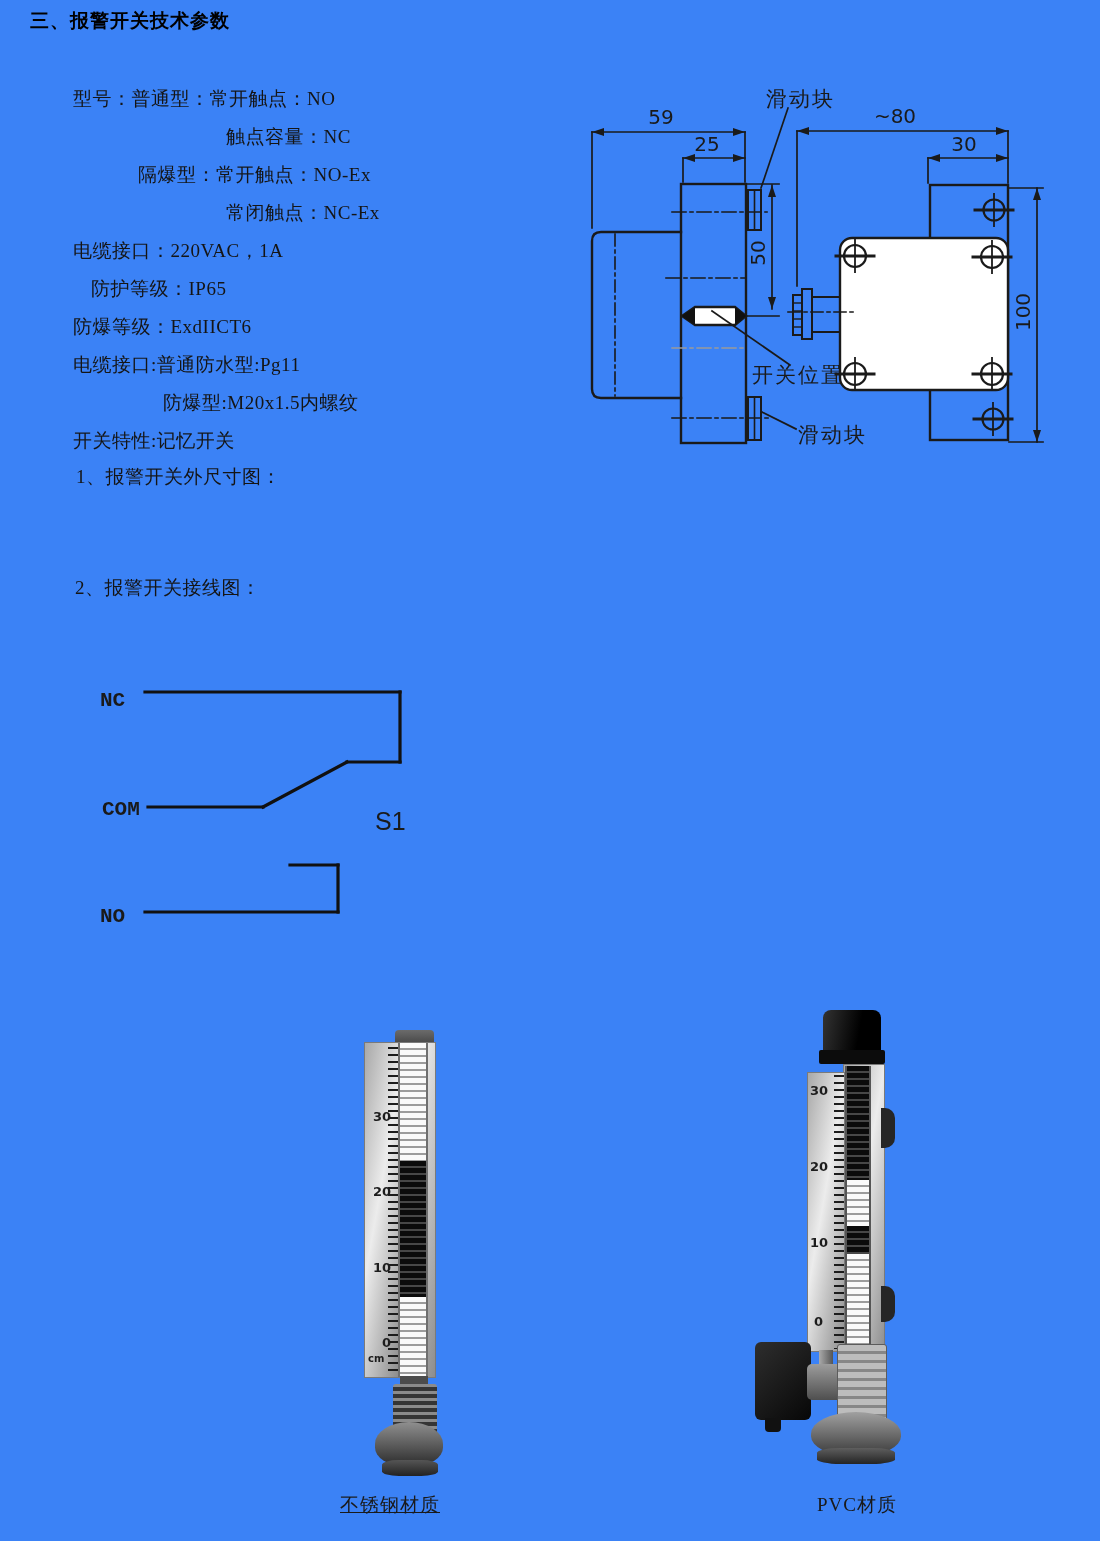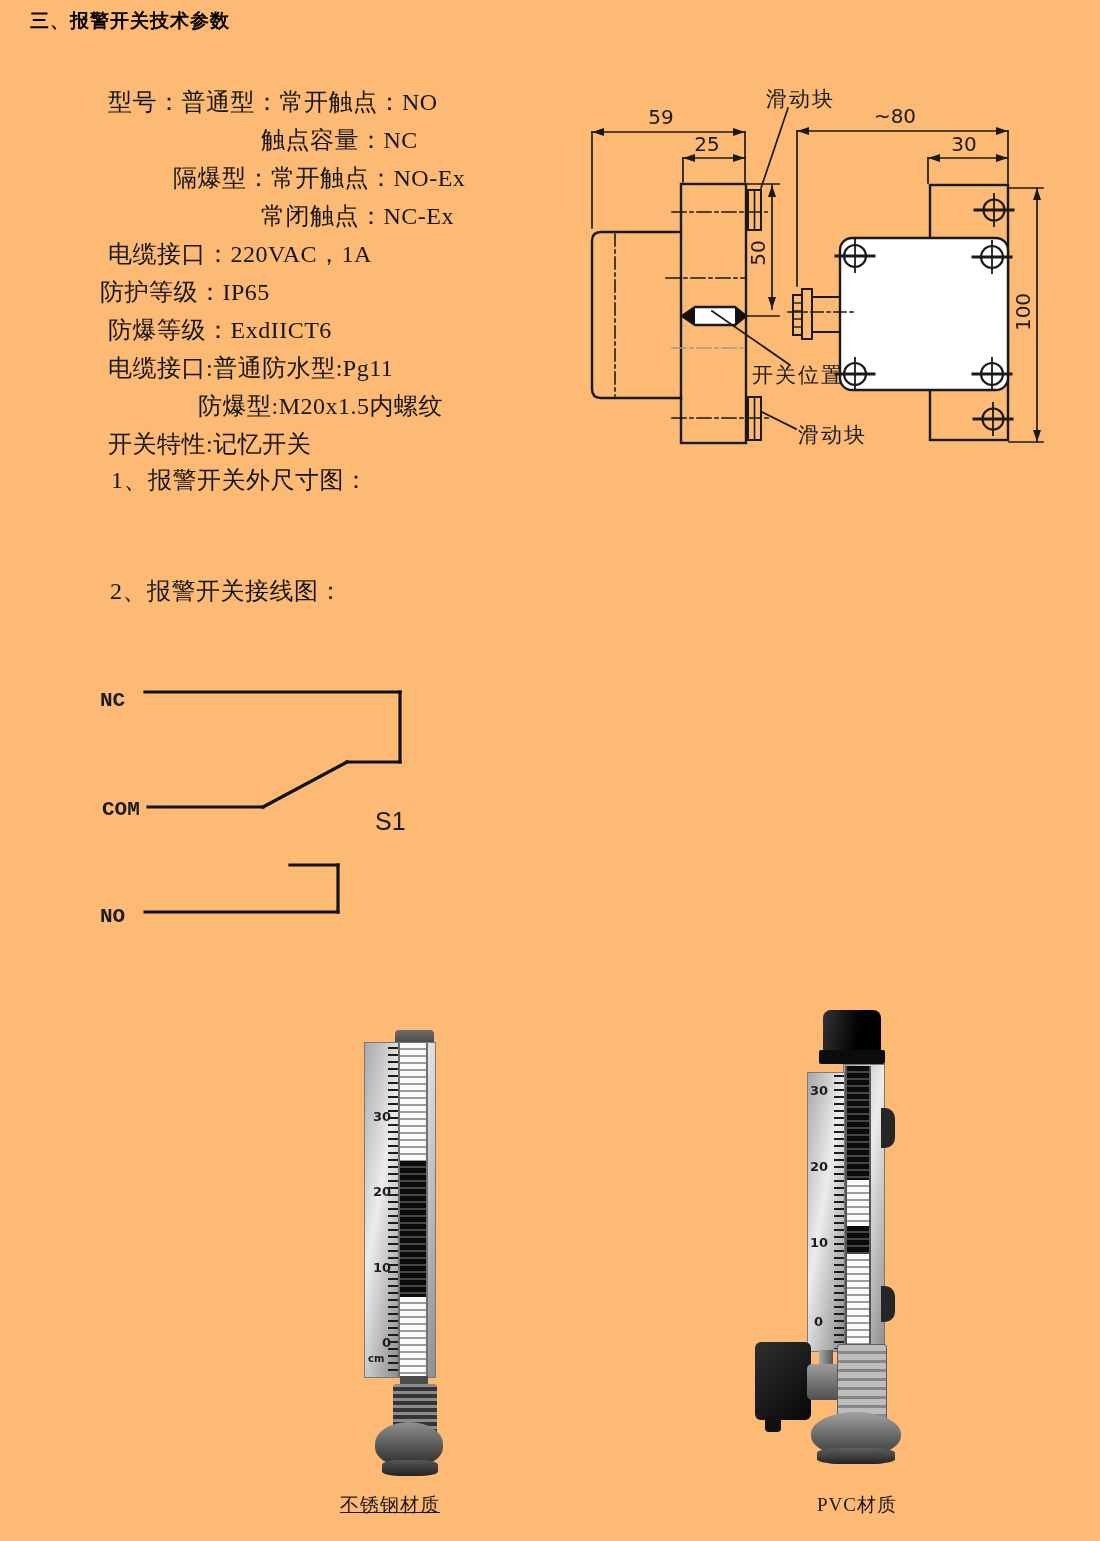--- a/index.html
+++ b/index.html
@@ -1,20 +1,20 @@
 <!DOCTYPE html>
 <html><head>
 <meta charset="utf-8">
 <style>
   html,body{margin:0;padding:0;background:#fff;}
-  #page{position:relative;width:1100px;height:1541px;background:#fdba74;overflow:hidden;
+  #page{position:relative;width:1100px;height:1541px;background:#3b82f6;overflow:hidden;
         font-family:"Liberation Serif",serif;color:#111;}
   .abs{position:absolute;}
   .title{font-family:"Liberation Sans",sans-serif;font-weight:bold;font-size:19px;letter-spacing:1px;color:#000;}
-  .spec{font-size:24px;color:#151515;letter-spacing:0.5px;white-space:nowrap;margin-left:35px;}
+  .spec{font-size:19px;color:#151515;letter-spacing:0.5px;white-space:nowrap;}
   .caption{font-size:19px;color:#1a1a1a;letter-spacing:1px;}
   svg text{fill:#1a1a1a;}
   .dimnum{font-family:"DejaVu Sans",sans-serif;font-size:20px;}
   .cjk{font-size:21px;letter-spacing:2px;}
   .wirelbl{font-family:"Liberation Mono",monospace;font-size:21px;font-weight:bold;}
   
   .metal{background:linear-gradient(100deg,#a8a8a8,#ececec 45%,#8d8d8d);}
   .plate{border:1px solid #7a7a7a;}
   .ticks{background:repeating-linear-gradient(180deg,#1c1c1c 0 2px,rgba(0,0,0,0) 2px 7px);}
   .flapwhite{background:repeating-linear-gradient(180deg,#fafafa 0 5px,#9c9c9c 5px 7px);}
@@ -28,21 +28,21 @@
 <div id="page">
 
   <div class="abs title" style="left:30px;top:8px;">三、报警开关技术参数</div>
 
   <div>
     <div class="abs spec" style="left:73px;top:86px;">型号：普通型：常开触点：NO</div>
     <div class="abs spec" style="left:226px;top:124px;">触点容量：NC</div>
     <div class="abs spec" style="left:138px;top:162px;">隔爆型：常开触点：NO-Ex</div>
     <div class="abs spec" style="left:226px;top:200px;">常闭触点：NC-Ex</div>
     <div class="abs spec" style="left:73px;top:238px;">电缆接口：220VAC，1A</div>
-    <div class="abs spec" style="left:65px;top:276px;">防护等级：IP65</div>
+    <div class="abs spec" style="left:91px;top:276px;">防护等级：IP65</div>
     <div class="abs spec" style="left:73px;top:314px;">防爆等级：ExdIICT6</div>
     <div class="abs spec" style="left:73px;top:352px;font-family:Liberation Serif, serif;">电缆接口:普通防水型:Pg11</div>
     <div class="abs spec" style="left:163px;top:390px;">防爆型:M20x1.5内螺纹</div>
     <div class="abs spec" style="left:73px;top:428px;">开关特性:记忆开关</div>
   </div>
 
   <div class="abs spec" style="left:76px;top:464px;">1、报警开关外尺寸图：</div>
   <div class="abs spec" style="left:75px;top:575px;">2、报警开关接线图：</div>
 
   <svg class="abs" style="left:555px;top:60px;" width="505" height="400" viewBox="0 0 505 400" stroke="#1a1a1a" fill="none" stroke-width="2.4" stroke-linecap="square">

